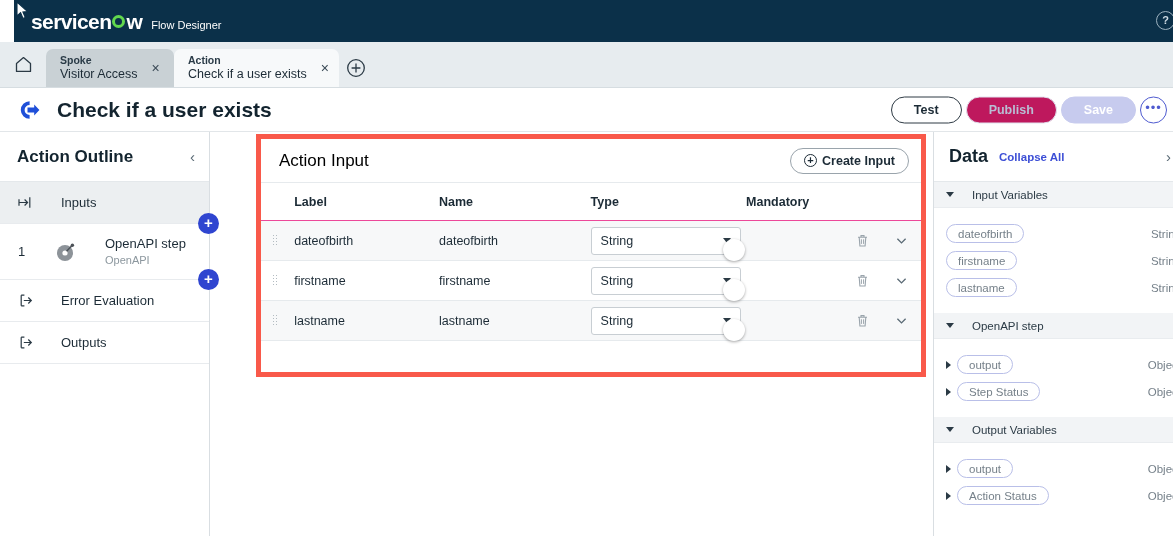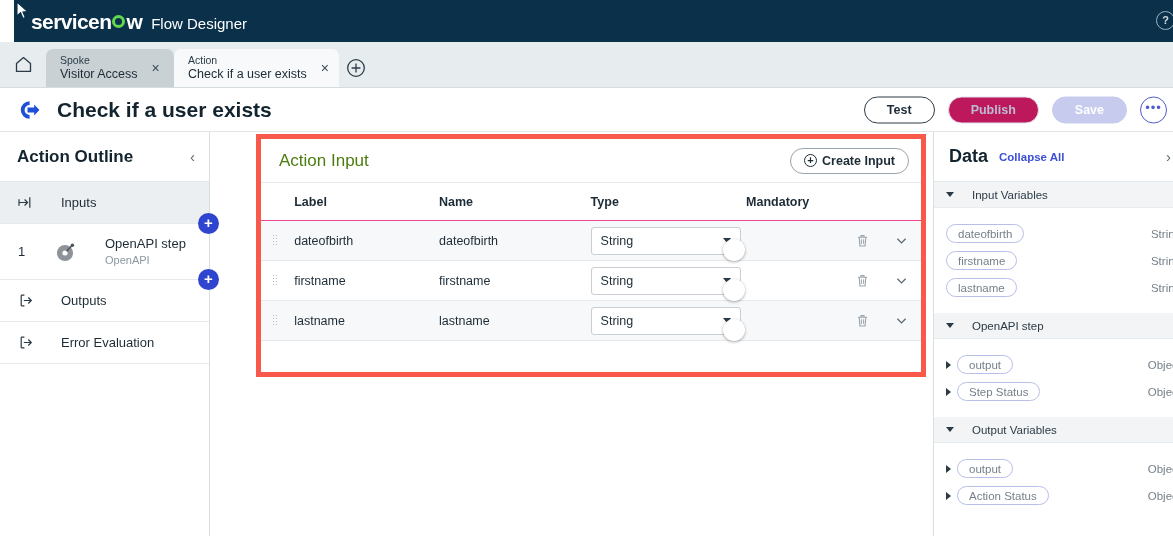--- a/index.html
+++ b/index.html
@@ -27,21 +27,21 @@
     font-size: 21px; font-weight: bold; color: #ffffff;
     letter-spacing: -0.6px; line-height: 1;
     display: flex; align-items: baseline;
   }
   .logo-o {
     display: inline-block; width: 13px; height: 13px;
     border: 3px solid #62d84e; border-radius: 50%;
     margin: 0 1px; position: relative; top: -1px;
   }
   .brand-app {
-    font-size: 15px; color: #ffffff; font-weight: normal;
+    font-size: 11px; color: #ffffff; font-weight: normal;
   }
   .help-icon {
     position: absolute; right: 12px; top: 11px;
     width: 19px; height: 19px; border-radius: 50%;
     border: 1px solid #9db2c0; color: #cfdbe4;
     font-size: 11px; line-height: 17px; text-align: center;
     font-weight: bold; cursor: pointer;
   }
   .cursor-arrow { position: absolute; left: 2px; top: 1px; width: 14px; height: 19px; }
 
@@ -59,41 +59,41 @@
   }
   .tab {
     height: 38px; border-radius: 7px 7px 0 0;
     display: flex; align-items: center;
     padding: 0 10px 0 14px; gap: 14px; cursor: pointer;
     min-width: 128px;
   }
   .tab.inactive { background: #c9d1d5; }
   .tab.active  { background: #f7f9fa; }
   .tab-text { display: flex; flex-direction: column; line-height: 1.18; }
-  .tab-kind  { font-size: 10.5px; font-weight: normal; color: #2a3b47; }
+  .tab-kind  { font-size: 10.5px; font-weight: bold; color: #2a3b47; }
   .tab-title { font-size: 12.5px; color: #1c2b36; white-space: nowrap; }
   .tab-close { font-size: 14px; color: #3a4a56; cursor: pointer; line-height: 1; }
   .newtab-btn {
     width: 34px; height: 38px;
     display: flex; align-items: center; justify-content: center; cursor: pointer;
   }
 
   
   .titlerow {
     position: absolute; left: 0; top: 88px; width: 1173px; height: 44px;
     background: #ffffff; display: flex; align-items: center;
     border-bottom: 1px solid #e2e6e9;
   }
   .action-icon { margin-left: 17px; width: 24px; height: 24px; }
   .page-title {
     margin-left: 16px; font-size: 21px; font-weight: bold; color: #13242f;
   }
   .title-actions {
     position: absolute; right: 6px; top: 50%; transform: translateY(-50%);
-    display: flex; align-items: flex-end; gap: 13px;
+    display: flex; align-items: flex-end; gap: 4px;
   }
   .btn {
     height: 27px; border-radius: 14px; font-size: 12.5px; font-weight: bold;
     display: flex; align-items: center; justify-content: center;
     padding: 0 22px; cursor: pointer; white-space: nowrap;
   }
   .btn-test    { background: #fff; border: 1px solid #2f3b45; color: #1c2b36; }
   .btn-publish { background: #be185d; border: 1px solid #e0e2ee; color: #b9bed4; }
   .btn-save    { background: #c7cbee; border: 1px solid #c7cbee; color: #ffffff; }
   .btn-more {
@@ -139,21 +139,21 @@
     background: #ffffff;
   }
   .highlight-box {
     position: absolute; left: 2px; top: 2px; width: 670px; height: 243px;
     border: 5px solid #f9594a; background: #ffffff;
   }
   .panel-head {
     height: 44px; display: flex; align-items: center; justify-content: space-between;
     padding: 0 12px 0 18px; border-bottom: 1px solid #e6eaed;
   }
-  .panel-title { font-size: 17px; color: #4d7c0f; }
+  .panel-title { font-size: 17px; color: #000000; }
   .create-input-btn {
     height: 26px; border-radius: 13px; border: 1px solid #9aa4ac;
     background: #fff; display: flex; align-items: center; gap: 5px;
     padding: 0 13px; font-size: 12.5px; font-weight: bold;
     color: #1c2b36; cursor: pointer;
   }
   .circ-plus {
     width: 13px; height: 13px; border-radius: 50%;
     border: 1.3px solid #1c2b36; font-size: 11px; line-height: 11px;
     text-align: center; font-weight: bold;
@@ -326,29 +326,29 @@
         <span class="step-sub">OpenAPI</span>
       </span>
       <span class="add-node" style="bottom:-11px;">+</span>
     </div>
 
     <div class="outline-item">
       <svg width="15" height="15" viewBox="0 0 15 15">
         <path d="M3.2 2.2 V12.8 M3.2 2.2 H6.4 M3.2 12.8 H6.4" fill="none" stroke="#2b3a45" stroke-width="1.2"></path>
         <path d="M5.8 7.5 H13 M10.3 4.5 L13.3 7.5 L10.3 10.5" fill="none" stroke="#2b3a45" stroke-width="1.2"></path>
       </svg>
-      <span>Outputs</span>
+      <span>Error Evaluation</span>
     </div>
 
     <div class="outline-item">
       <svg width="15" height="15" viewBox="0 0 15 15">
         <path d="M3.2 2.2 V12.8 M3.2 2.2 H6.4 M3.2 12.8 H6.4" fill="none" stroke="#2b3a45" stroke-width="1.2"></path>
         <path d="M5.8 7.5 H13 M10.3 4.5 L13.3 7.5 L10.3 10.5" fill="none" stroke="#2b3a45" stroke-width="1.2"></path>
       </svg>
-      <span>Error Evaluation</span>
+      <span>Outputs</span>
     </div>
   </div>
 
   <div class="center-wrap">
     <div class="highlight-box">
 
       <div class="panel-head">
         <span class="panel-title">Action Input</span>
         <div class="create-input-btn">
           <span class="circ-plus">+</span>

